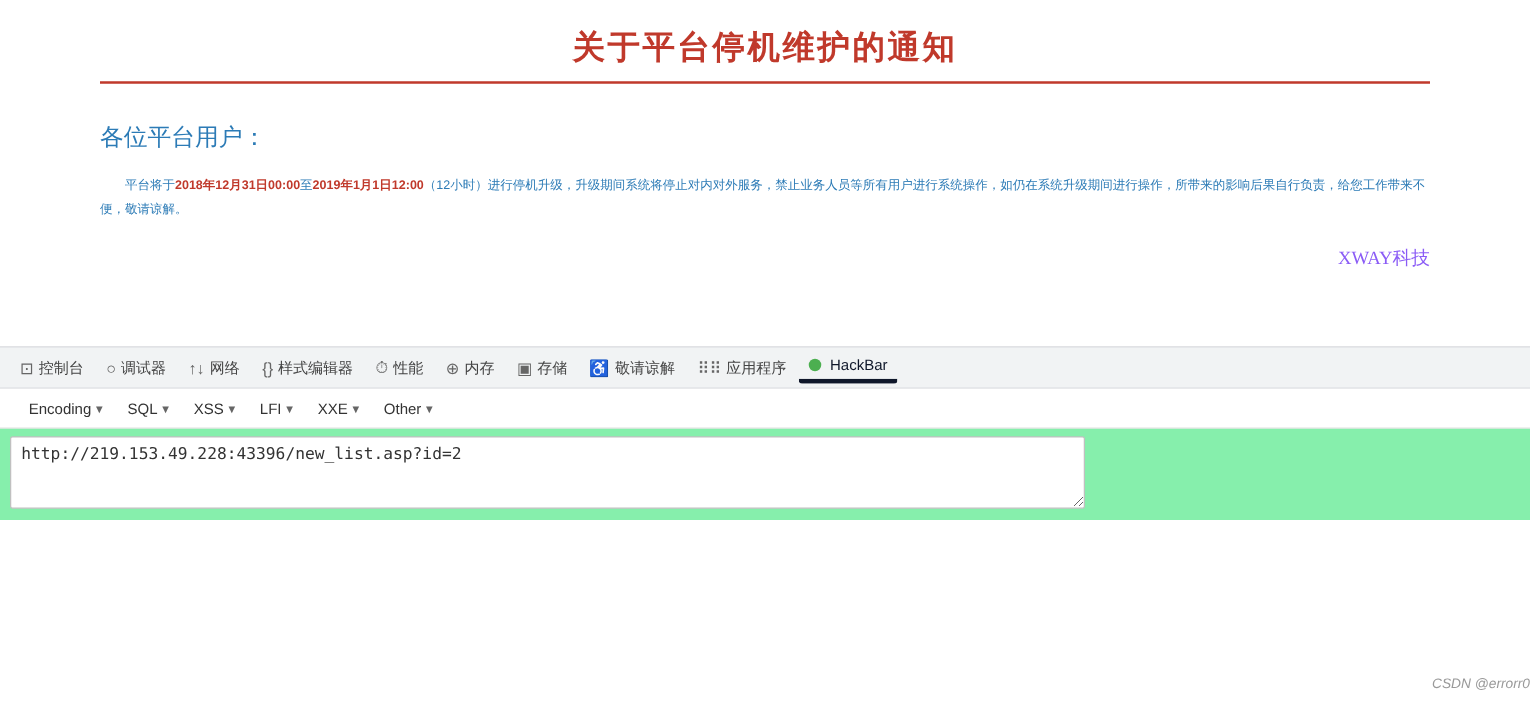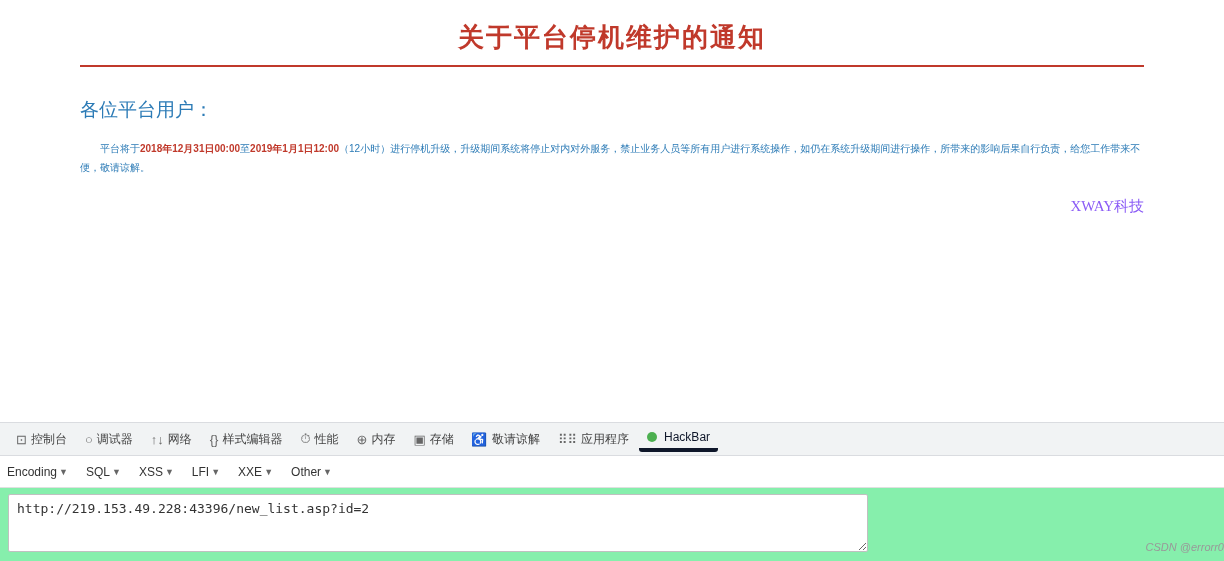--- a/index.html
+++ b/index.html
@@ -95,21 +95,21 @@
       border-radius: 50%;
       background: #4caf50;
       display: inline-block;
       margin-right: 3px;
     }
 
     
     .hackbar-toolbar {
       background: #fff;
       border-bottom: 1px solid #e0e0e0;
-      padding: 4px 0;
+      padding: 4px 16px;
       display: flex;
       align-items: center;
       gap: 4px;
       height: 32px;
     }
 
     .hackbar-menu {
       display: inline-flex;
       align-items: center;
       gap: 2px;
@@ -152,21 +152,21 @@
       bottom: 8px;
       right: 0;
       font-size: 11px;
       color: #999;
       font-style: italic;
     }
 
     .page-wrapper {
       display: flex;
       flex-direction: column;
-      height: 561px;
+      height: 416px;
       overflow: hidden;
     }
 
     .content-section {
       flex: 1;
       overflow-y: auto;
       padding: 20px 80px 10px 80px;
     }
 
     .devtools-section {

